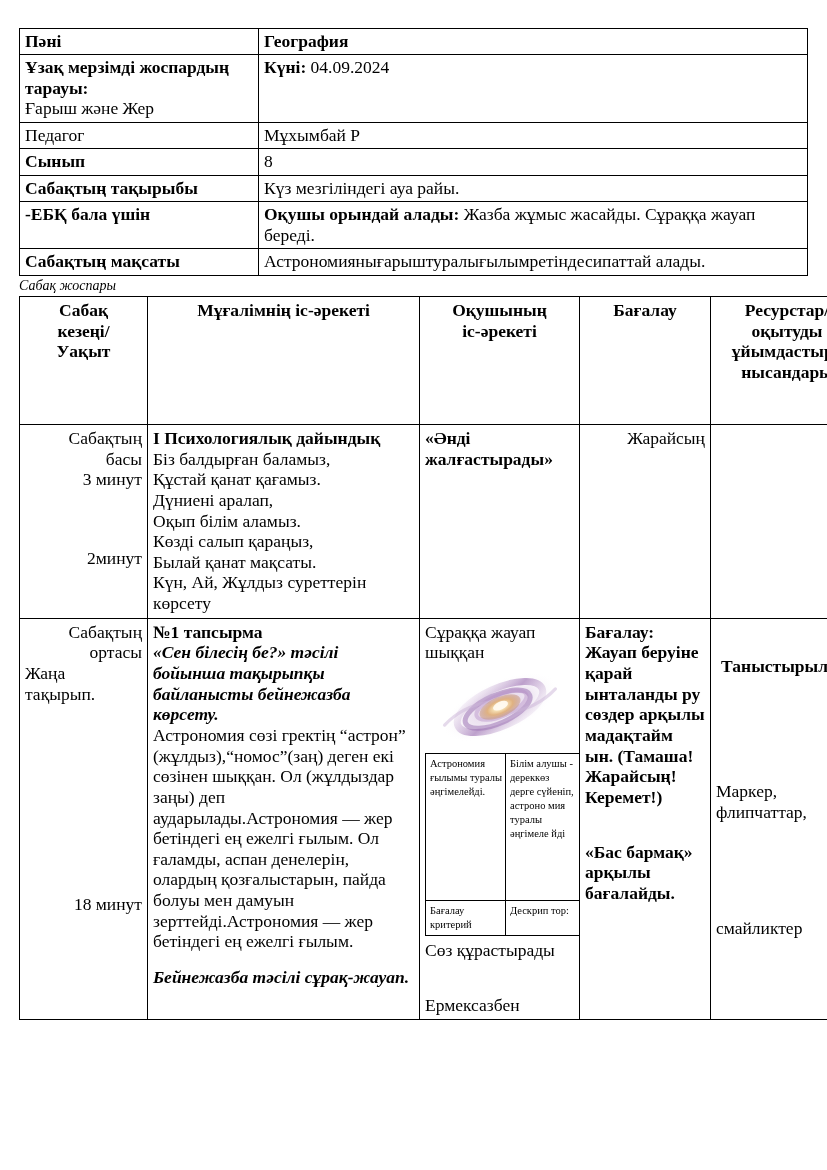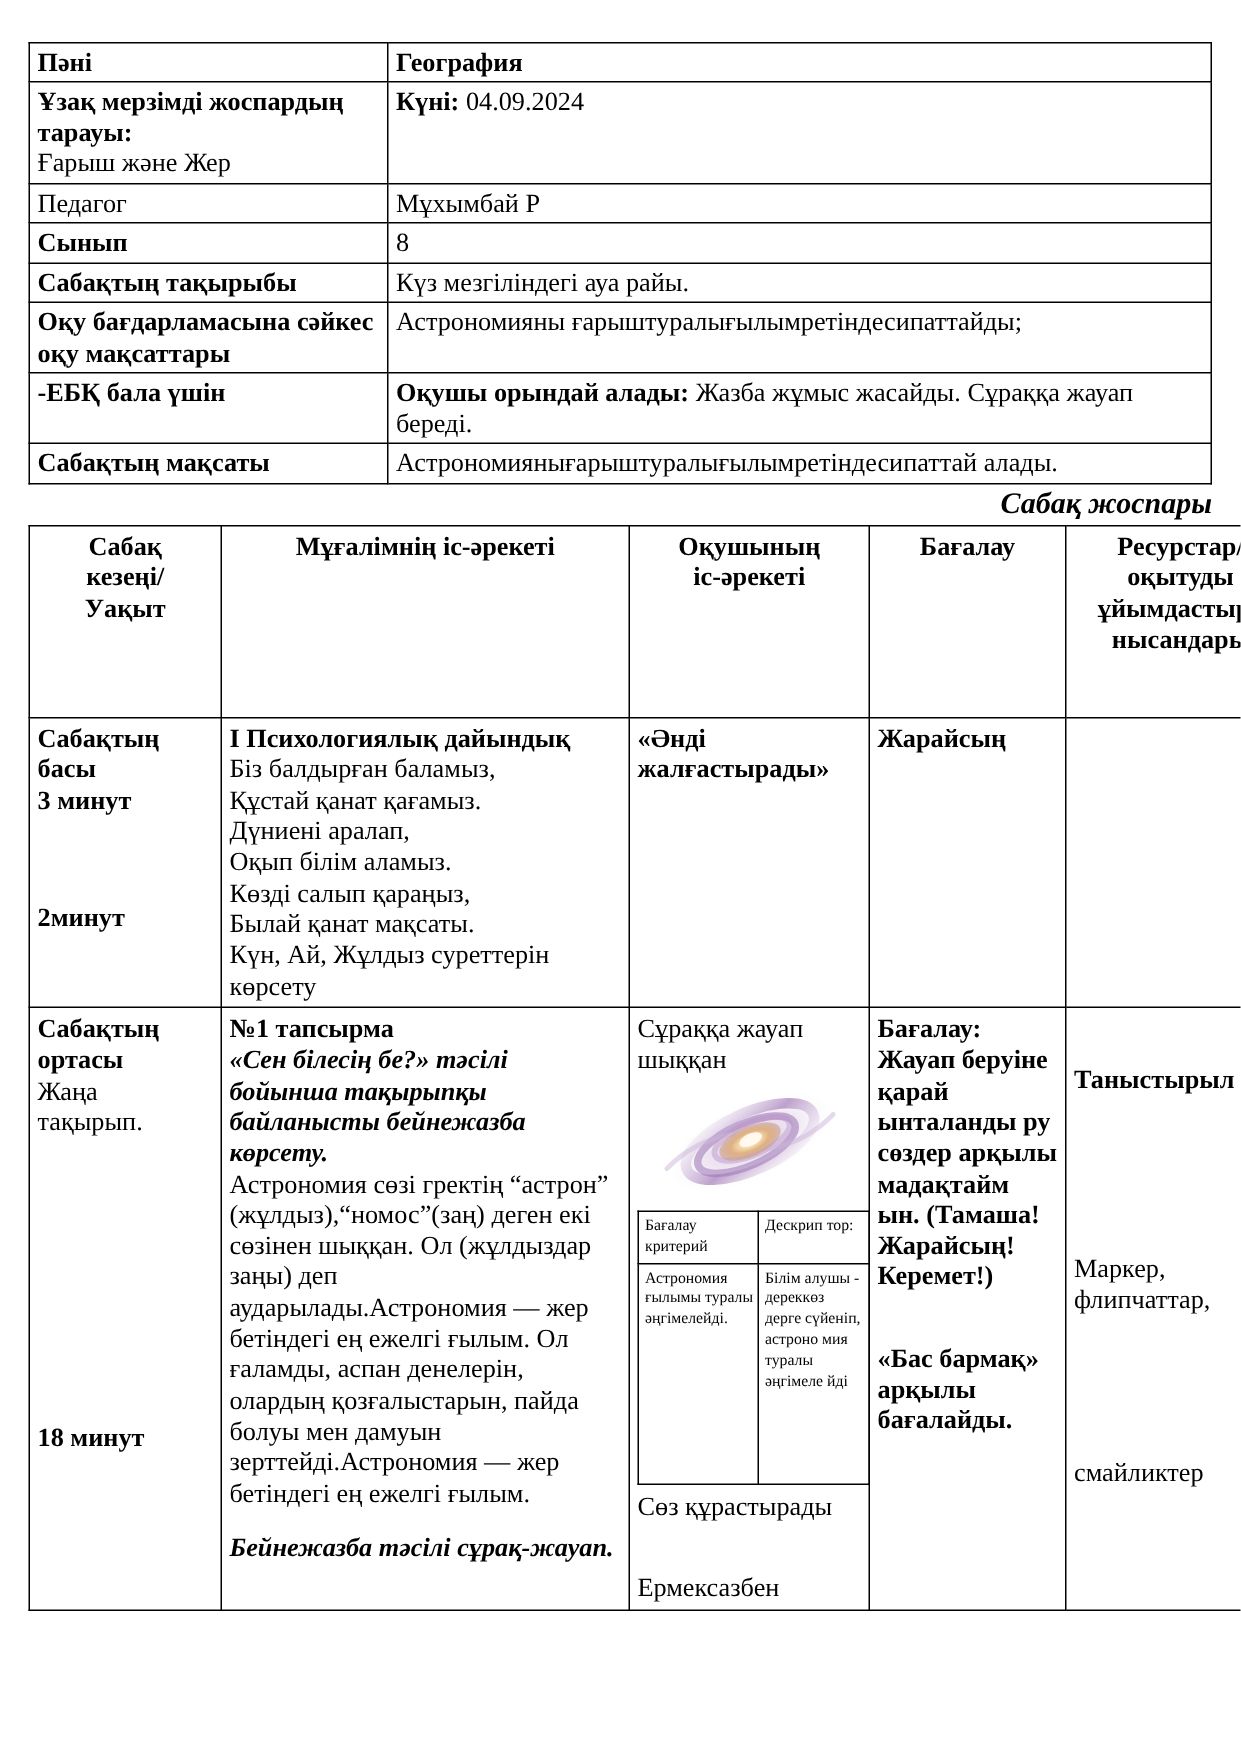--- a/index.html
+++ b/index.html
@@ -41,24 +41,24 @@
   .info td.label      { width: 228px; }
   .bold   { font-weight: bold; }
   .normal { font-weight: normal; }
   .indent { padding-left: 14px; }
 
   .info td p { margin: 0; }
 
   
   .plan-title {
     width: 789px;
-    text-align: right;
+    text-align: left;
     font-style: italic;
-    font-weight: bold;
-    font-size: 20px;
+    font-weight: normal;
+    font-size: 14px;
     padding: 2px 0 3px 0;
     line-height: 1.1;
   }
 
   
   table.plan { width: 789px; }
   table.plan td {
     font-size: 17.5px;
     line-height: 1.18;
     padding: 3px 5px 4px 5px;
@@ -68,21 +68,21 @@
   .col-stud  { width: 149px; }
   .col-eval  { width: 120px; }
   .col-res   { width: 142px; }
 
   .hdr td {
     text-align: center;
     font-weight: bold;
     vertical-align: top;
   }
   .plan td p { margin: 0; }
-  .ctr  { text-align: left; font-weight: bold; }
+  .ctr  { text-align: right; }
   .bi   { font-weight: bold; font-style: italic; }
   .sp   { height: 15px; }
   .sp-l { height: 34px; }
   .sp-xl{ height: 58px; }
 
   
   .galaxy-wrap {
     width: 100%;
     height: 74px;
     margin: 7px 0 9px 0;
@@ -134,24 +134,20 @@
         <td class="label normal">Педагог</td>
         <td>Мұхымбай Р</td>
       </tr>
       <tr>
         <td class="label bold indent">Сынып</td>
         <td>8</td>
       </tr>
       <tr>
         <td class="label bold">Сабақтың тақырыбы</td>
         <td>Күз мезгіліндегі ауа райы.</td>
-      </tr>
-      <tr>
-        <td class="label bold">Оқу бағдарламасына сәйкес оқу мақсаттары</td>
-        <td>Астрономияны ғарыштуралығылымретіндесипаттайды;</td>
       </tr>
       <tr>
         <td class="label bold">-ЕБҚ  бала  үшін</td>
         <td>
           <span class="bold">Оқушы орындай алады:</span>
           <span>Жазба жұмыс жасайды. Сұраққа жауап береді.</span>
         </td>
       </tr>
       <tr>
         <td class="label bold">Сабақтың мақсаты</td>
@@ -259,26 +255,26 @@
                 <path d="M 58 6 Q 34 16 8 9" fill="none" stroke="#cbb6d8" stroke-width="3.2" opacity="0.5" stroke-linecap="round"></path>
                 <ellipse cx="0" cy="0" rx="22" ry="10" fill="url(#coreGrad)"></ellipse>
                 <ellipse cx="1" cy="-1" rx="8" ry="4" fill="#fffaf0" opacity="0.95"></ellipse>
               </g>
             </svg>
           </span>
 
           <table class="criteria">
             <tbody>
               <tr>
+                <td class="crit-c1 crit-body-l">Астрономия ғылымы туралы әңгімелейді.</td>
+                <td class="crit-c2 crit-body-l">Білім алушы - дереккөз дерге сүйеніп, астроно мия туралы әңгімеле йді</td>
+              </tr>
+              <tr>
                 <td class="crit-c1">Бағалау критерий</td>
                 <td class="crit-c2">Дескрип тор:</td>
-              </tr>
-              <tr>
-                <td class="crit-c1 crit-body-l">Астрономия ғылымы туралы әңгімелейді.</td>
-                <td class="crit-c2 crit-body-l">Білім алушы - дереккөз дерге сүйеніп, астроно мия туралы әңгімеле йді</td>
               </tr>
             </tbody>
           </table>
 
           <p>Сөз құрастырады</p>
           <div class="sp-l"></div>
           <p>Ермексазбен</p>
         </td>
 
         <td class="col-eval bold">

